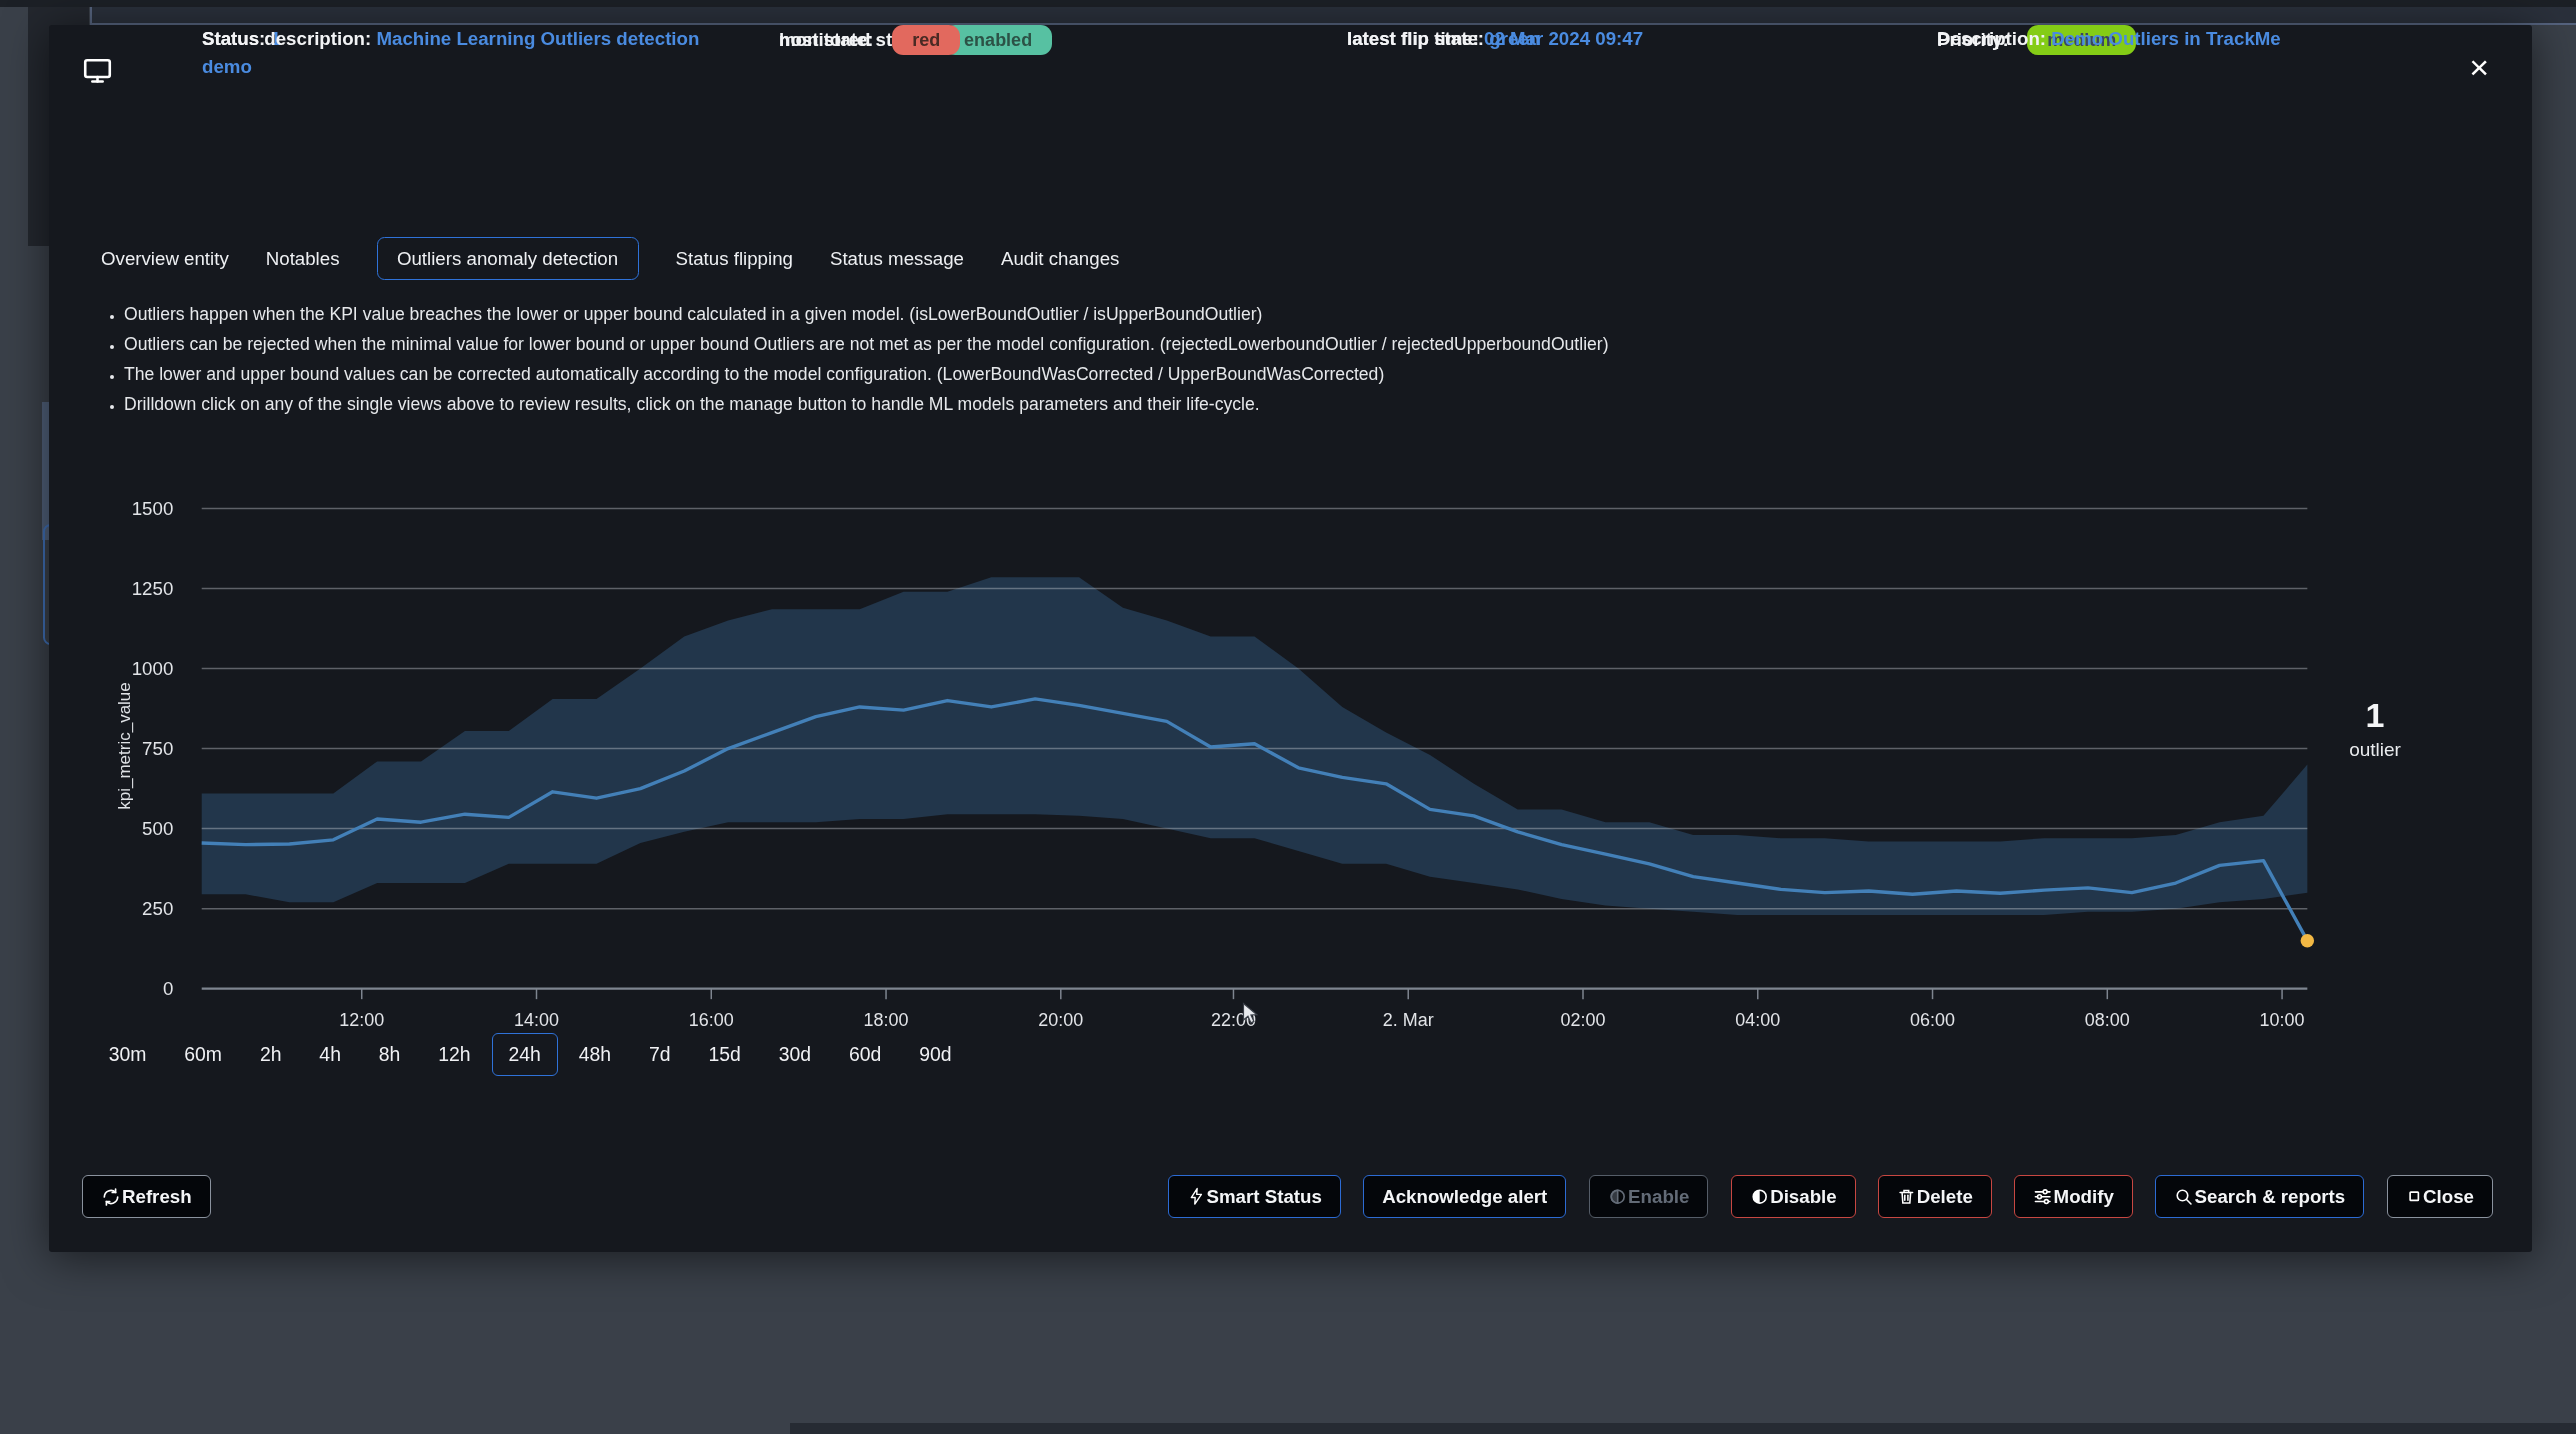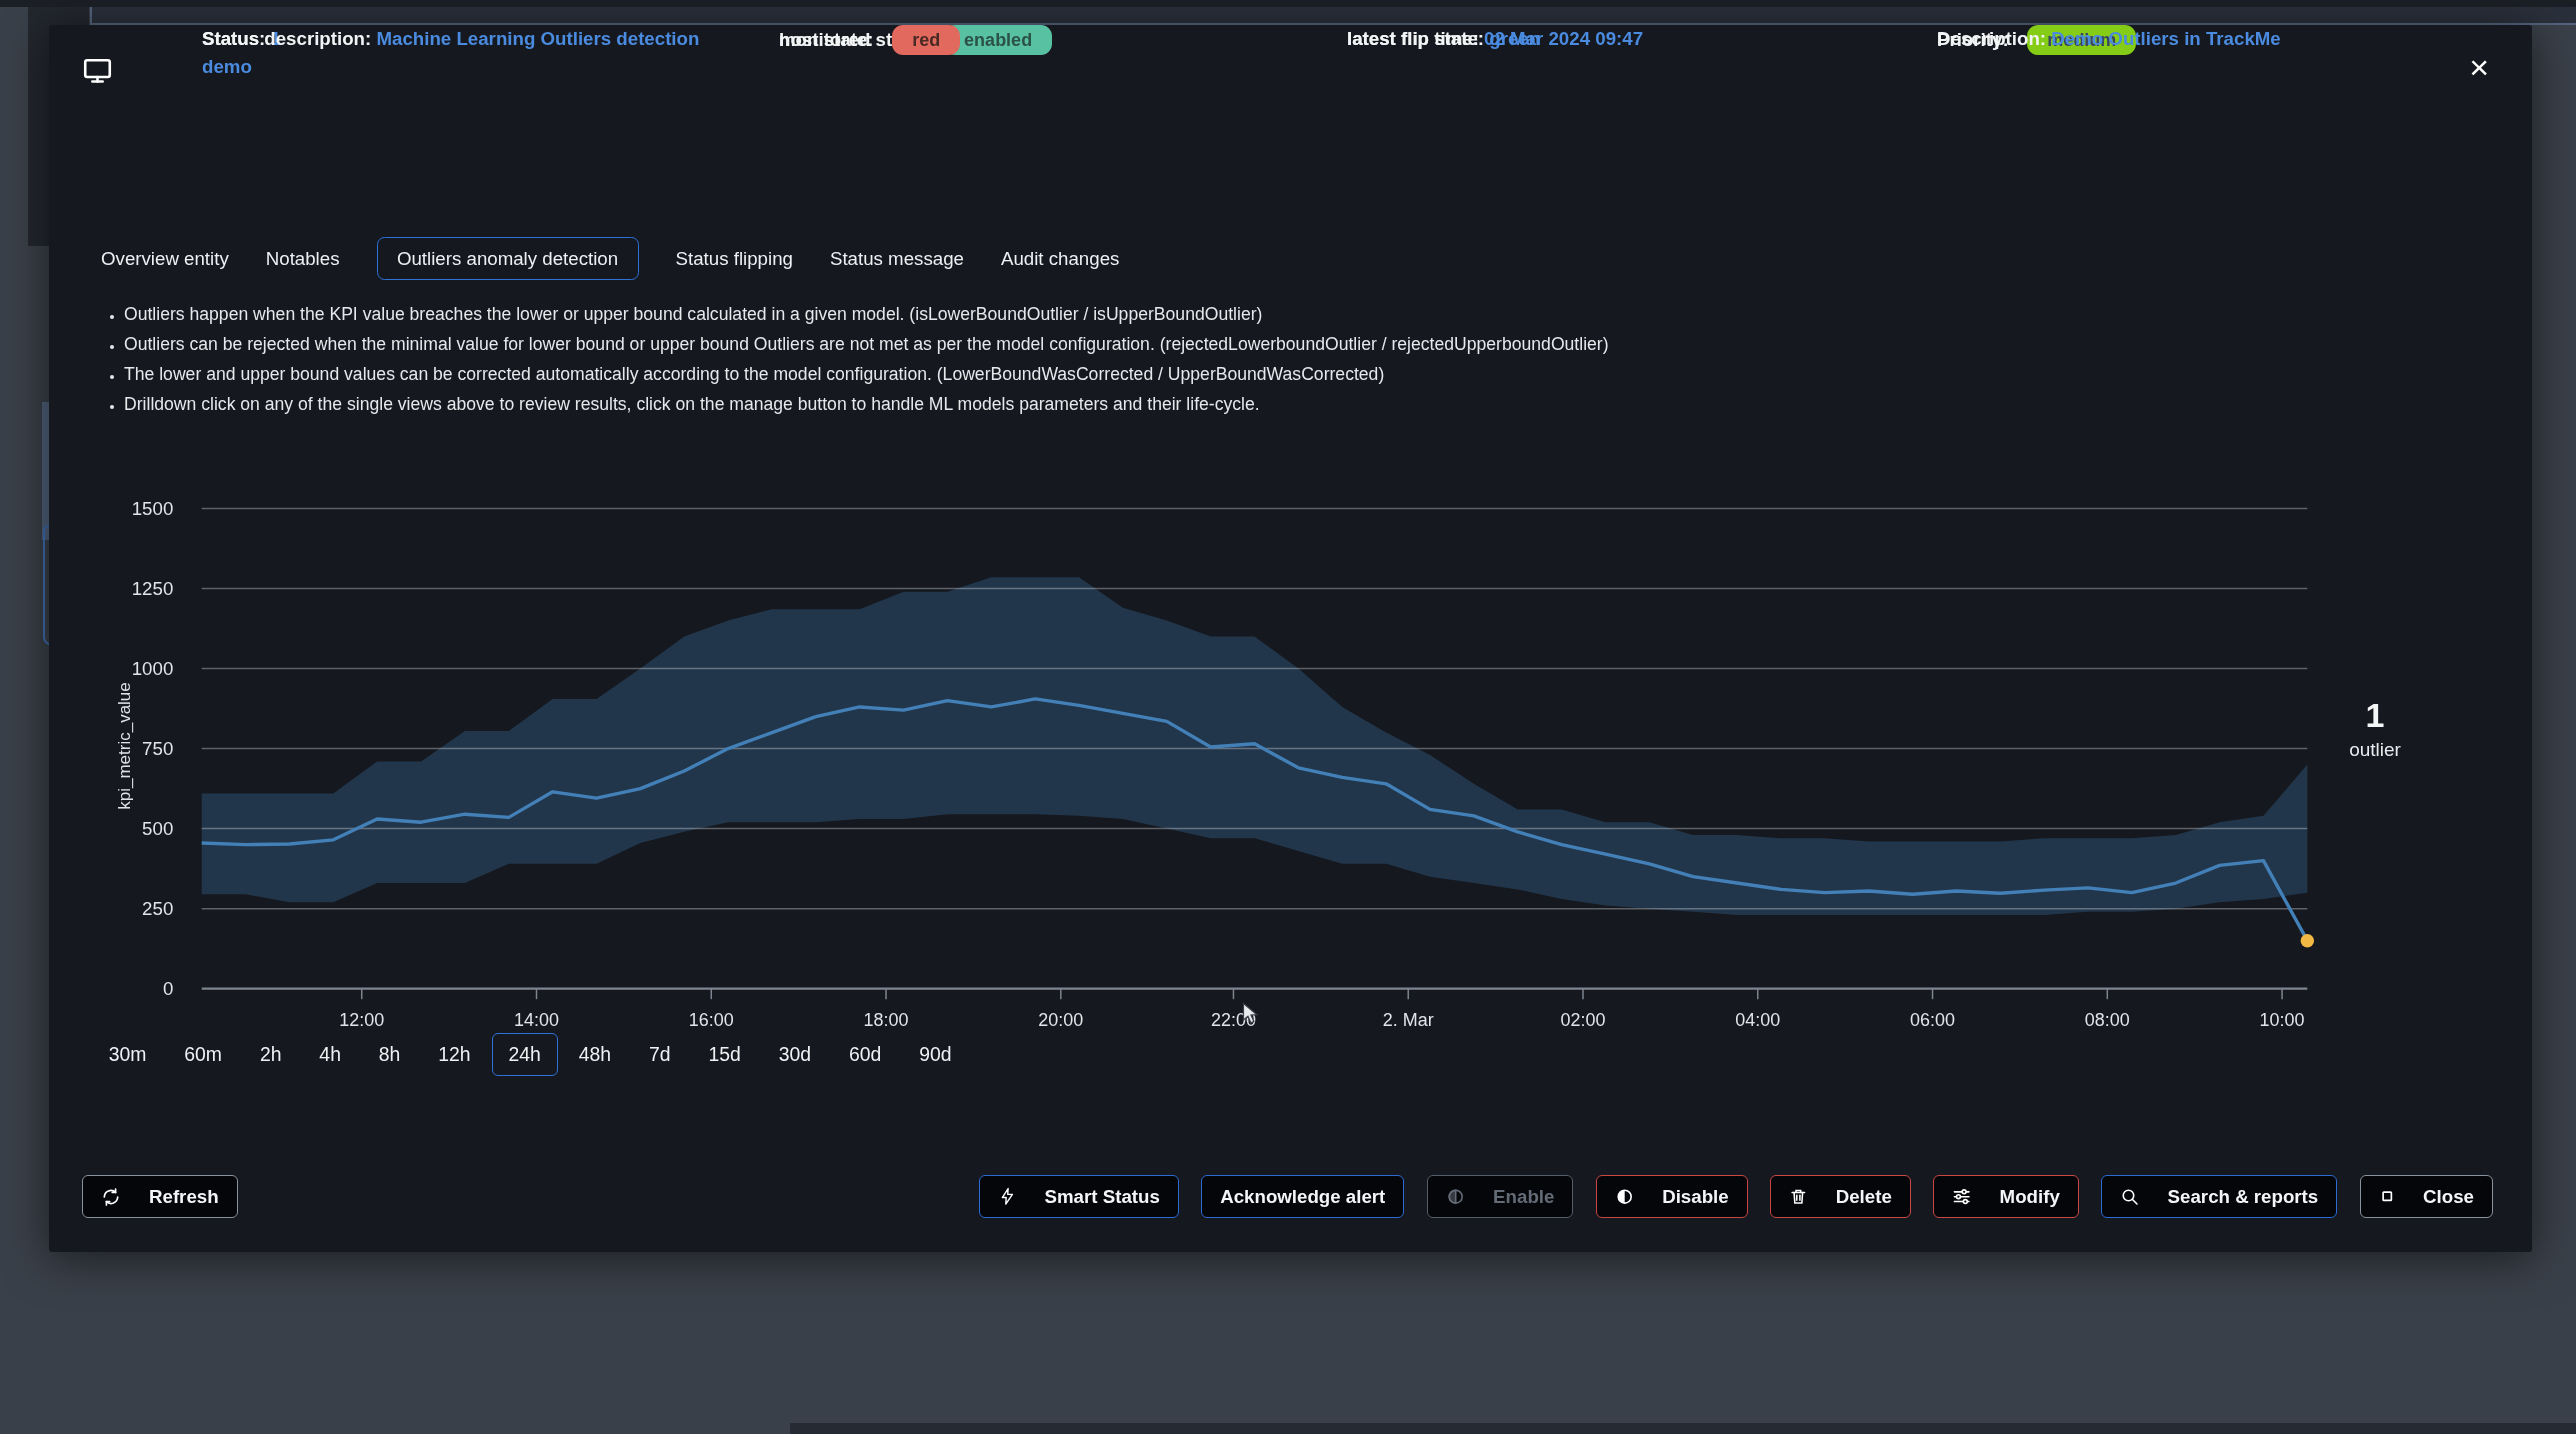--- a/index.html
+++ b/index.html
@@ -66,21 +66,21 @@
 
   
   #time-ranges { position:absolute; left:43px; top:1008px; display:flex; align-items:center; }
   .range { font-size:19.4px; color:#f0f1f4; padding:9px 15.7px; margin-right:4.5px; border:1.5px solid transparent;
            border-radius:6px; cursor:pointer; }
   .range.selected { border-color:#2f72d9; }
 
   
   .footer { position:absolute; left:33px; right:39px; top:1150px; display:flex; align-items:center; }
   .footer .spacer { flex:1; }
-  .btn { display:flex; align-items:center; gap:28px; background:#04060a; border-radius:6px;
+  .btn { display:flex; align-items:center; gap:1px; background:#04060a; border-radius:6px;
          padding:0 18px; height:43px; font-size:18.7px; font-weight:700; color:#f4f5f7;
          border:1.9px solid #8a929e; margin-left:22.4px; cursor:pointer; white-space:nowrap; }
   .btn:first-child { margin-left:0; }
   .btn.blue { border-color:#2c6bd4; }
   .btn.red  { border-color:#c84742; }
   .btn.gray { border-color:#8a929e; }
   .btn.disabled { border-color:#555d68; color:#636b77; cursor:default; }
   .btn svg { display:block; }
   .btn.disabled svg * { stroke:#636b77 !important; fill-opacity:.5; }
 </style>

